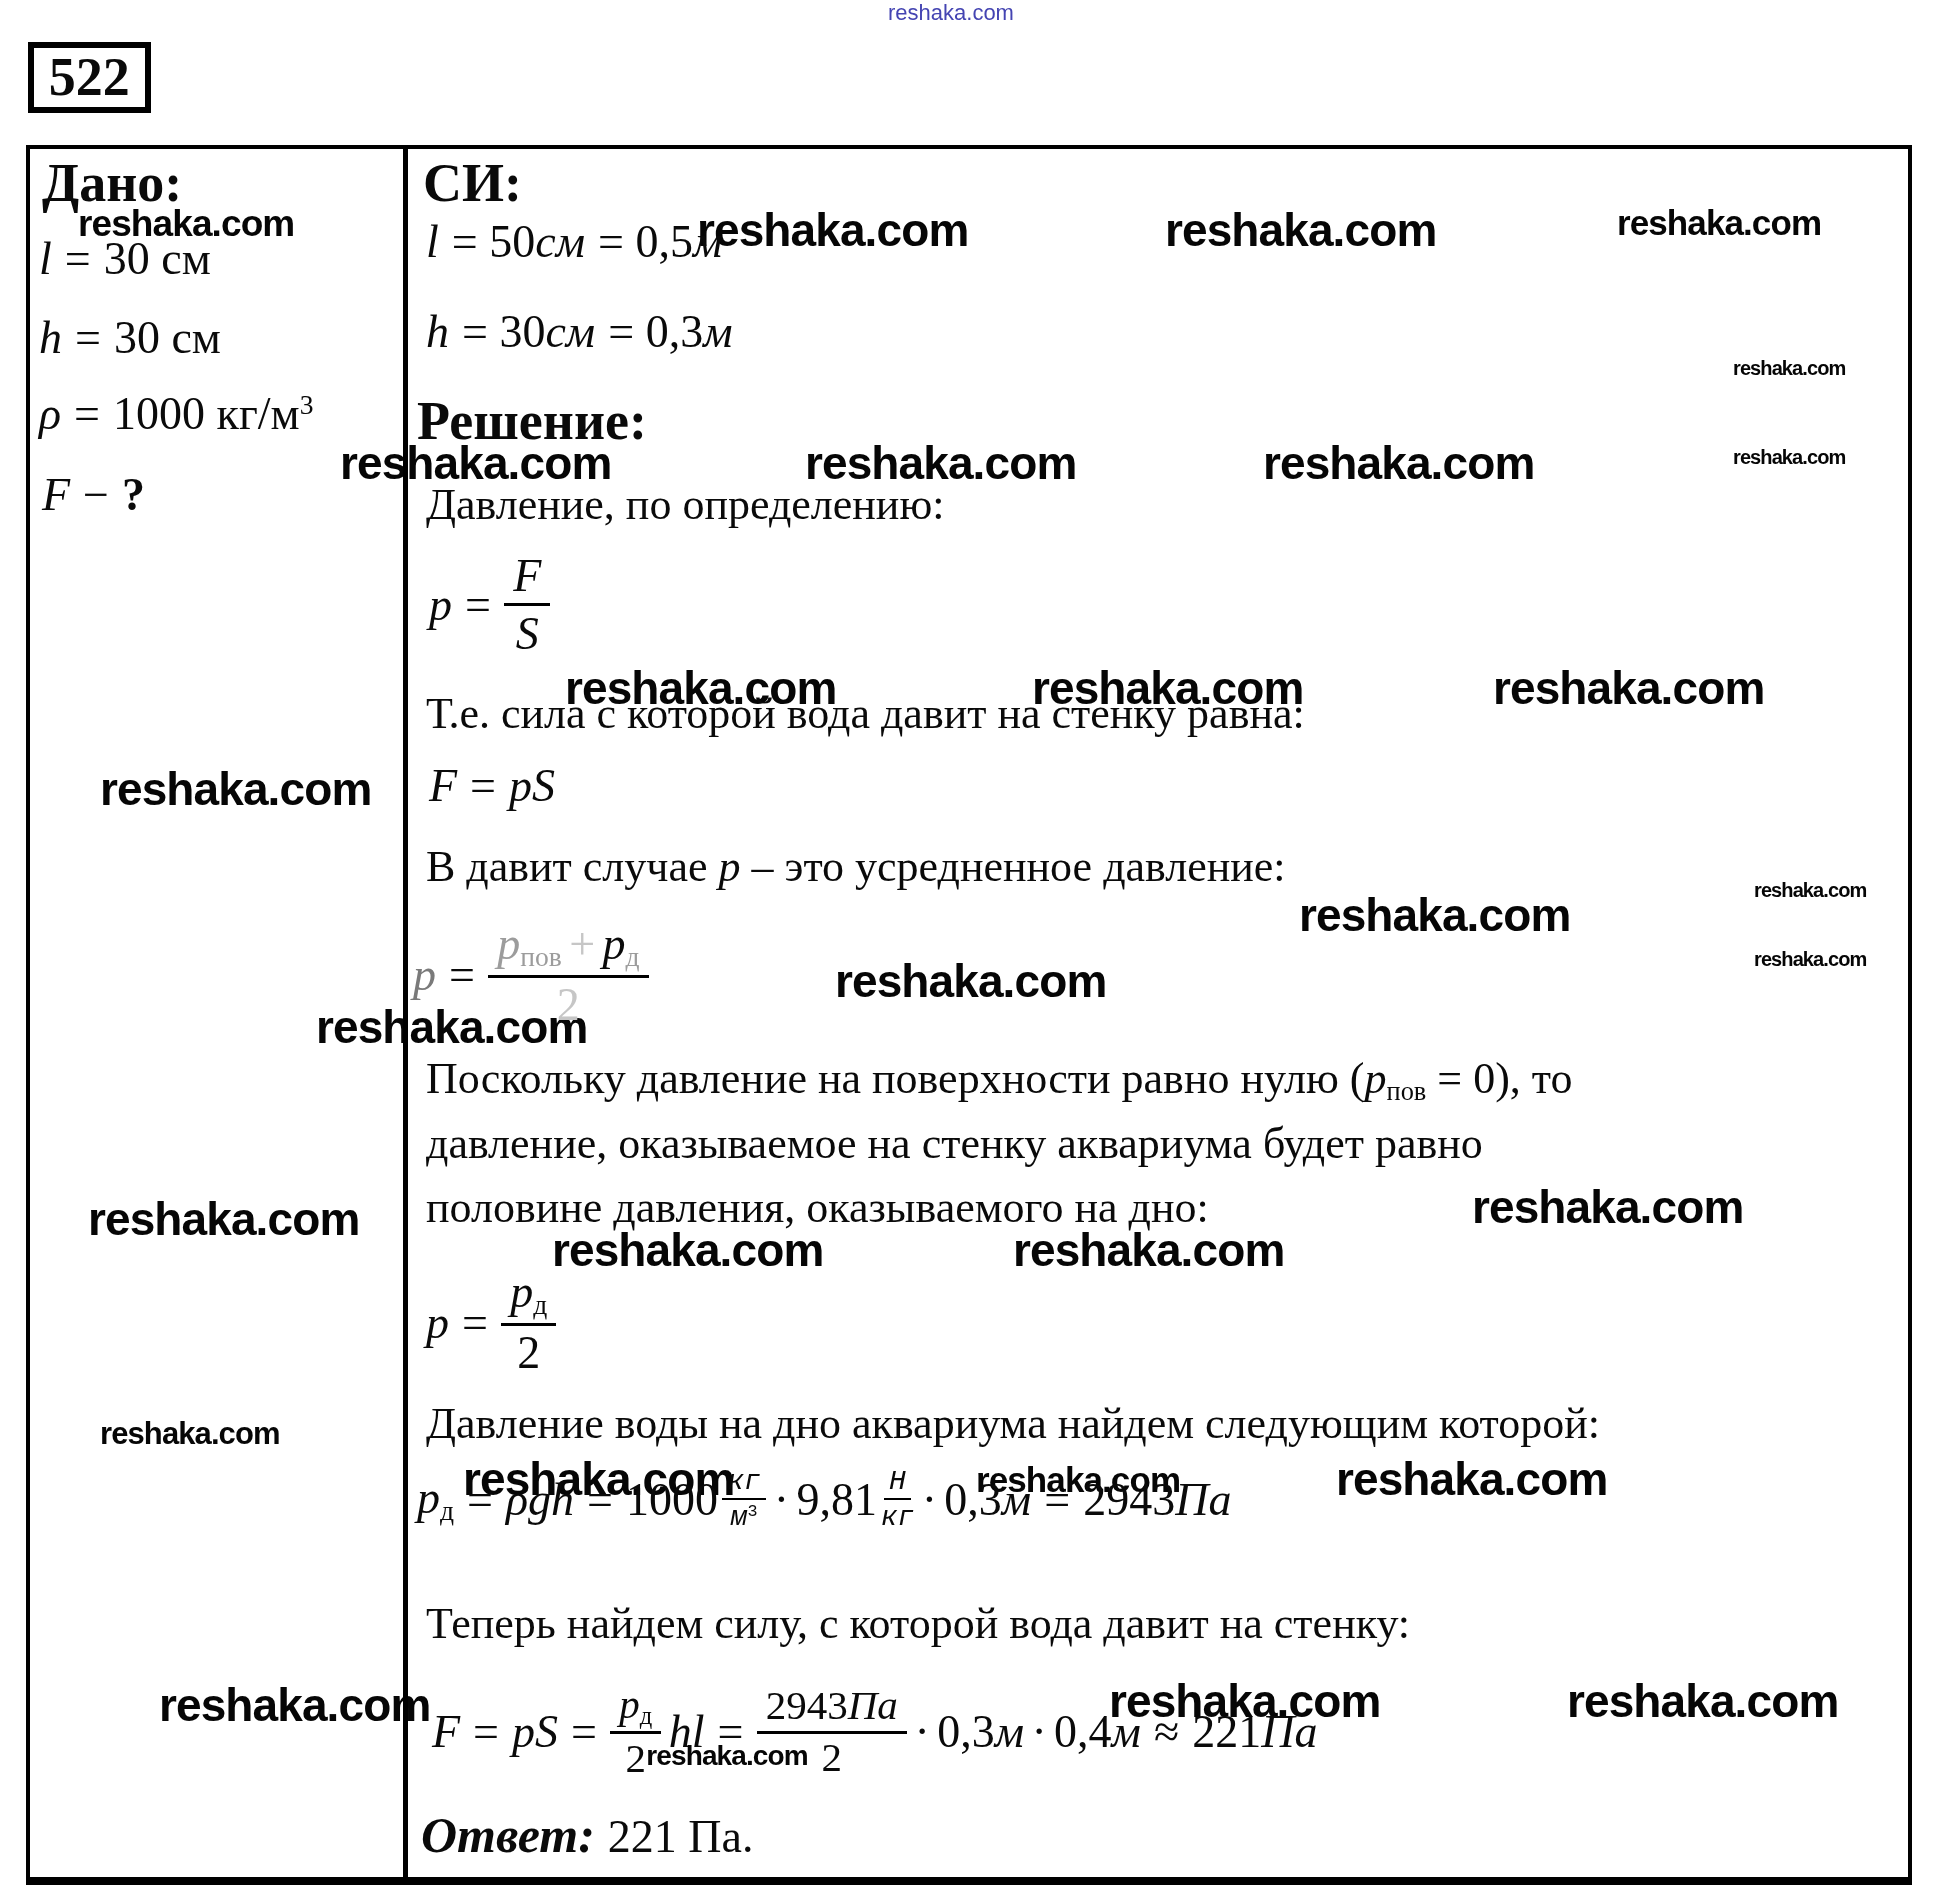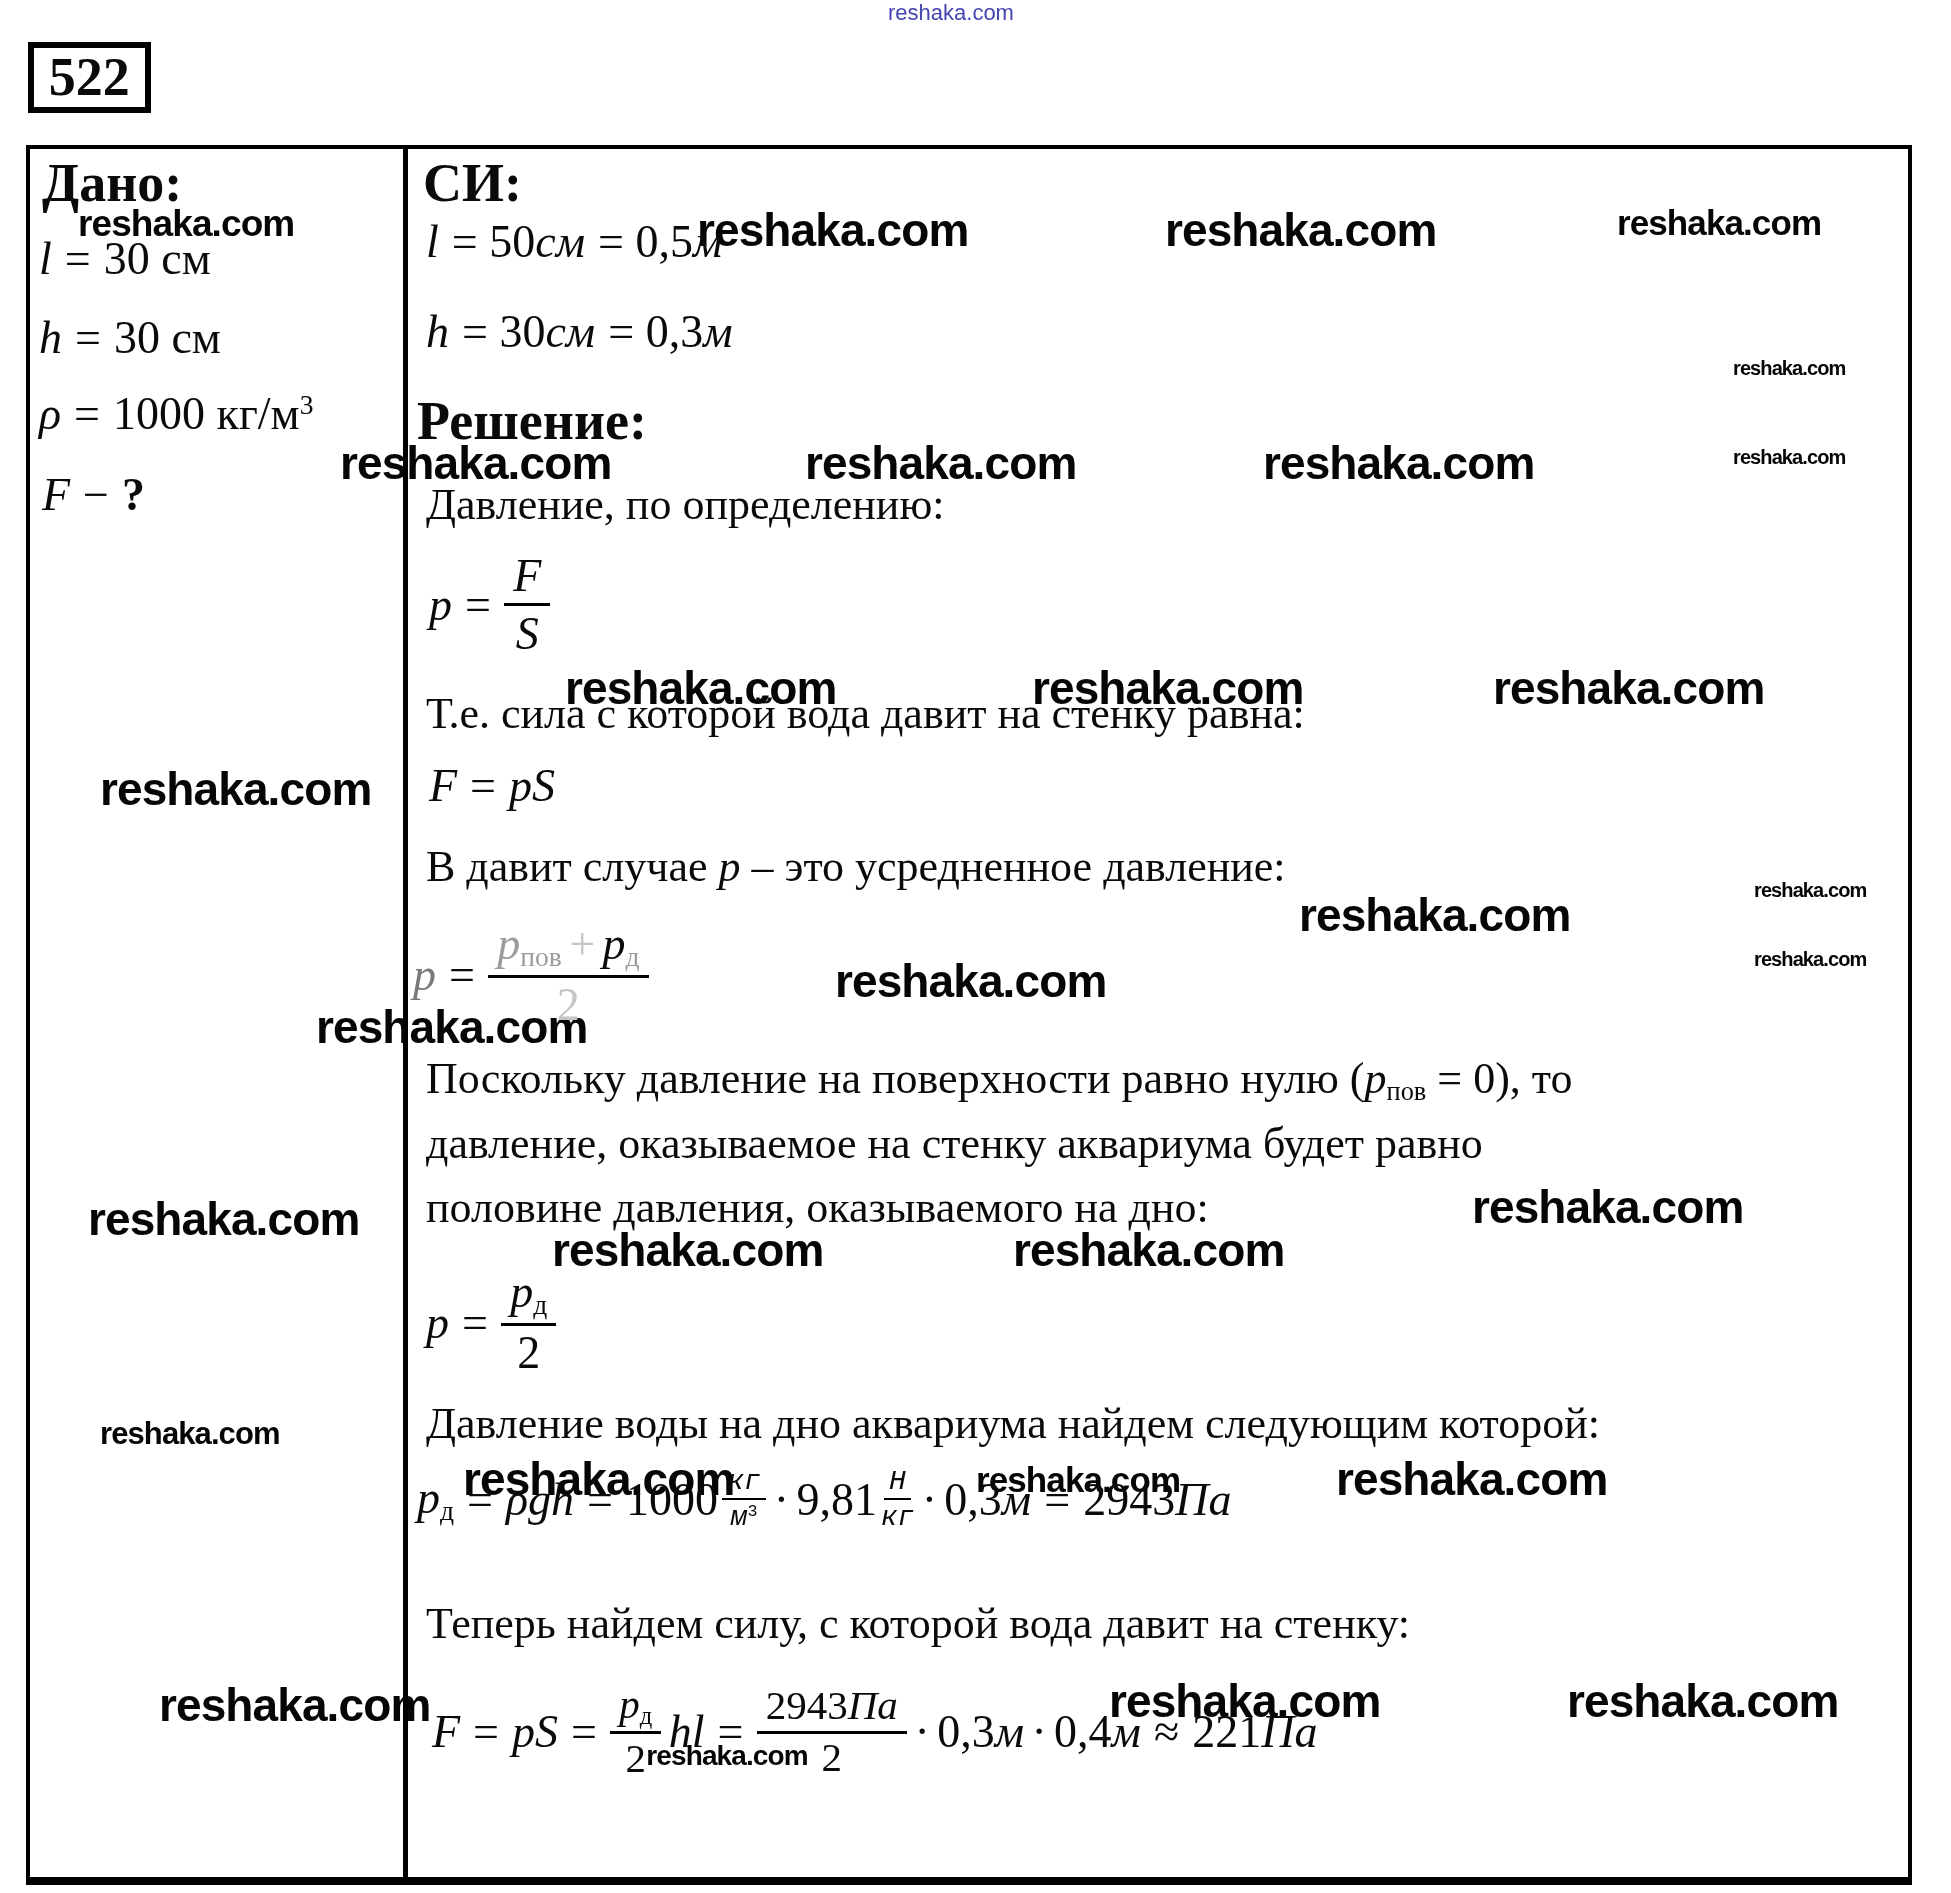--- a/index.html
+++ b/index.html
@@ -217,15 +217,18 @@
       <span class="den">2</span>
     </span>
     <span class="gs">·</span>
     <span class="gs"><span>0,3</span><span class="it">м</span></span>
     <span class="gs">·</span>
     <span class="gs"><span>0,4</span><span class="it">м</span></span>
     <span class="g">≈</span>
     <span class="g"><span>221</span><span class="it">Па</span></span>
   </div>
 
+  <div class="t" style="left:421px;top:1807px">
+    <span class="bi" style="font-size:50px">Ответ:</span><span class="g ans-val">221 Па.</span>
+  </div>
 
 </div>
 
 
 </body></html>

